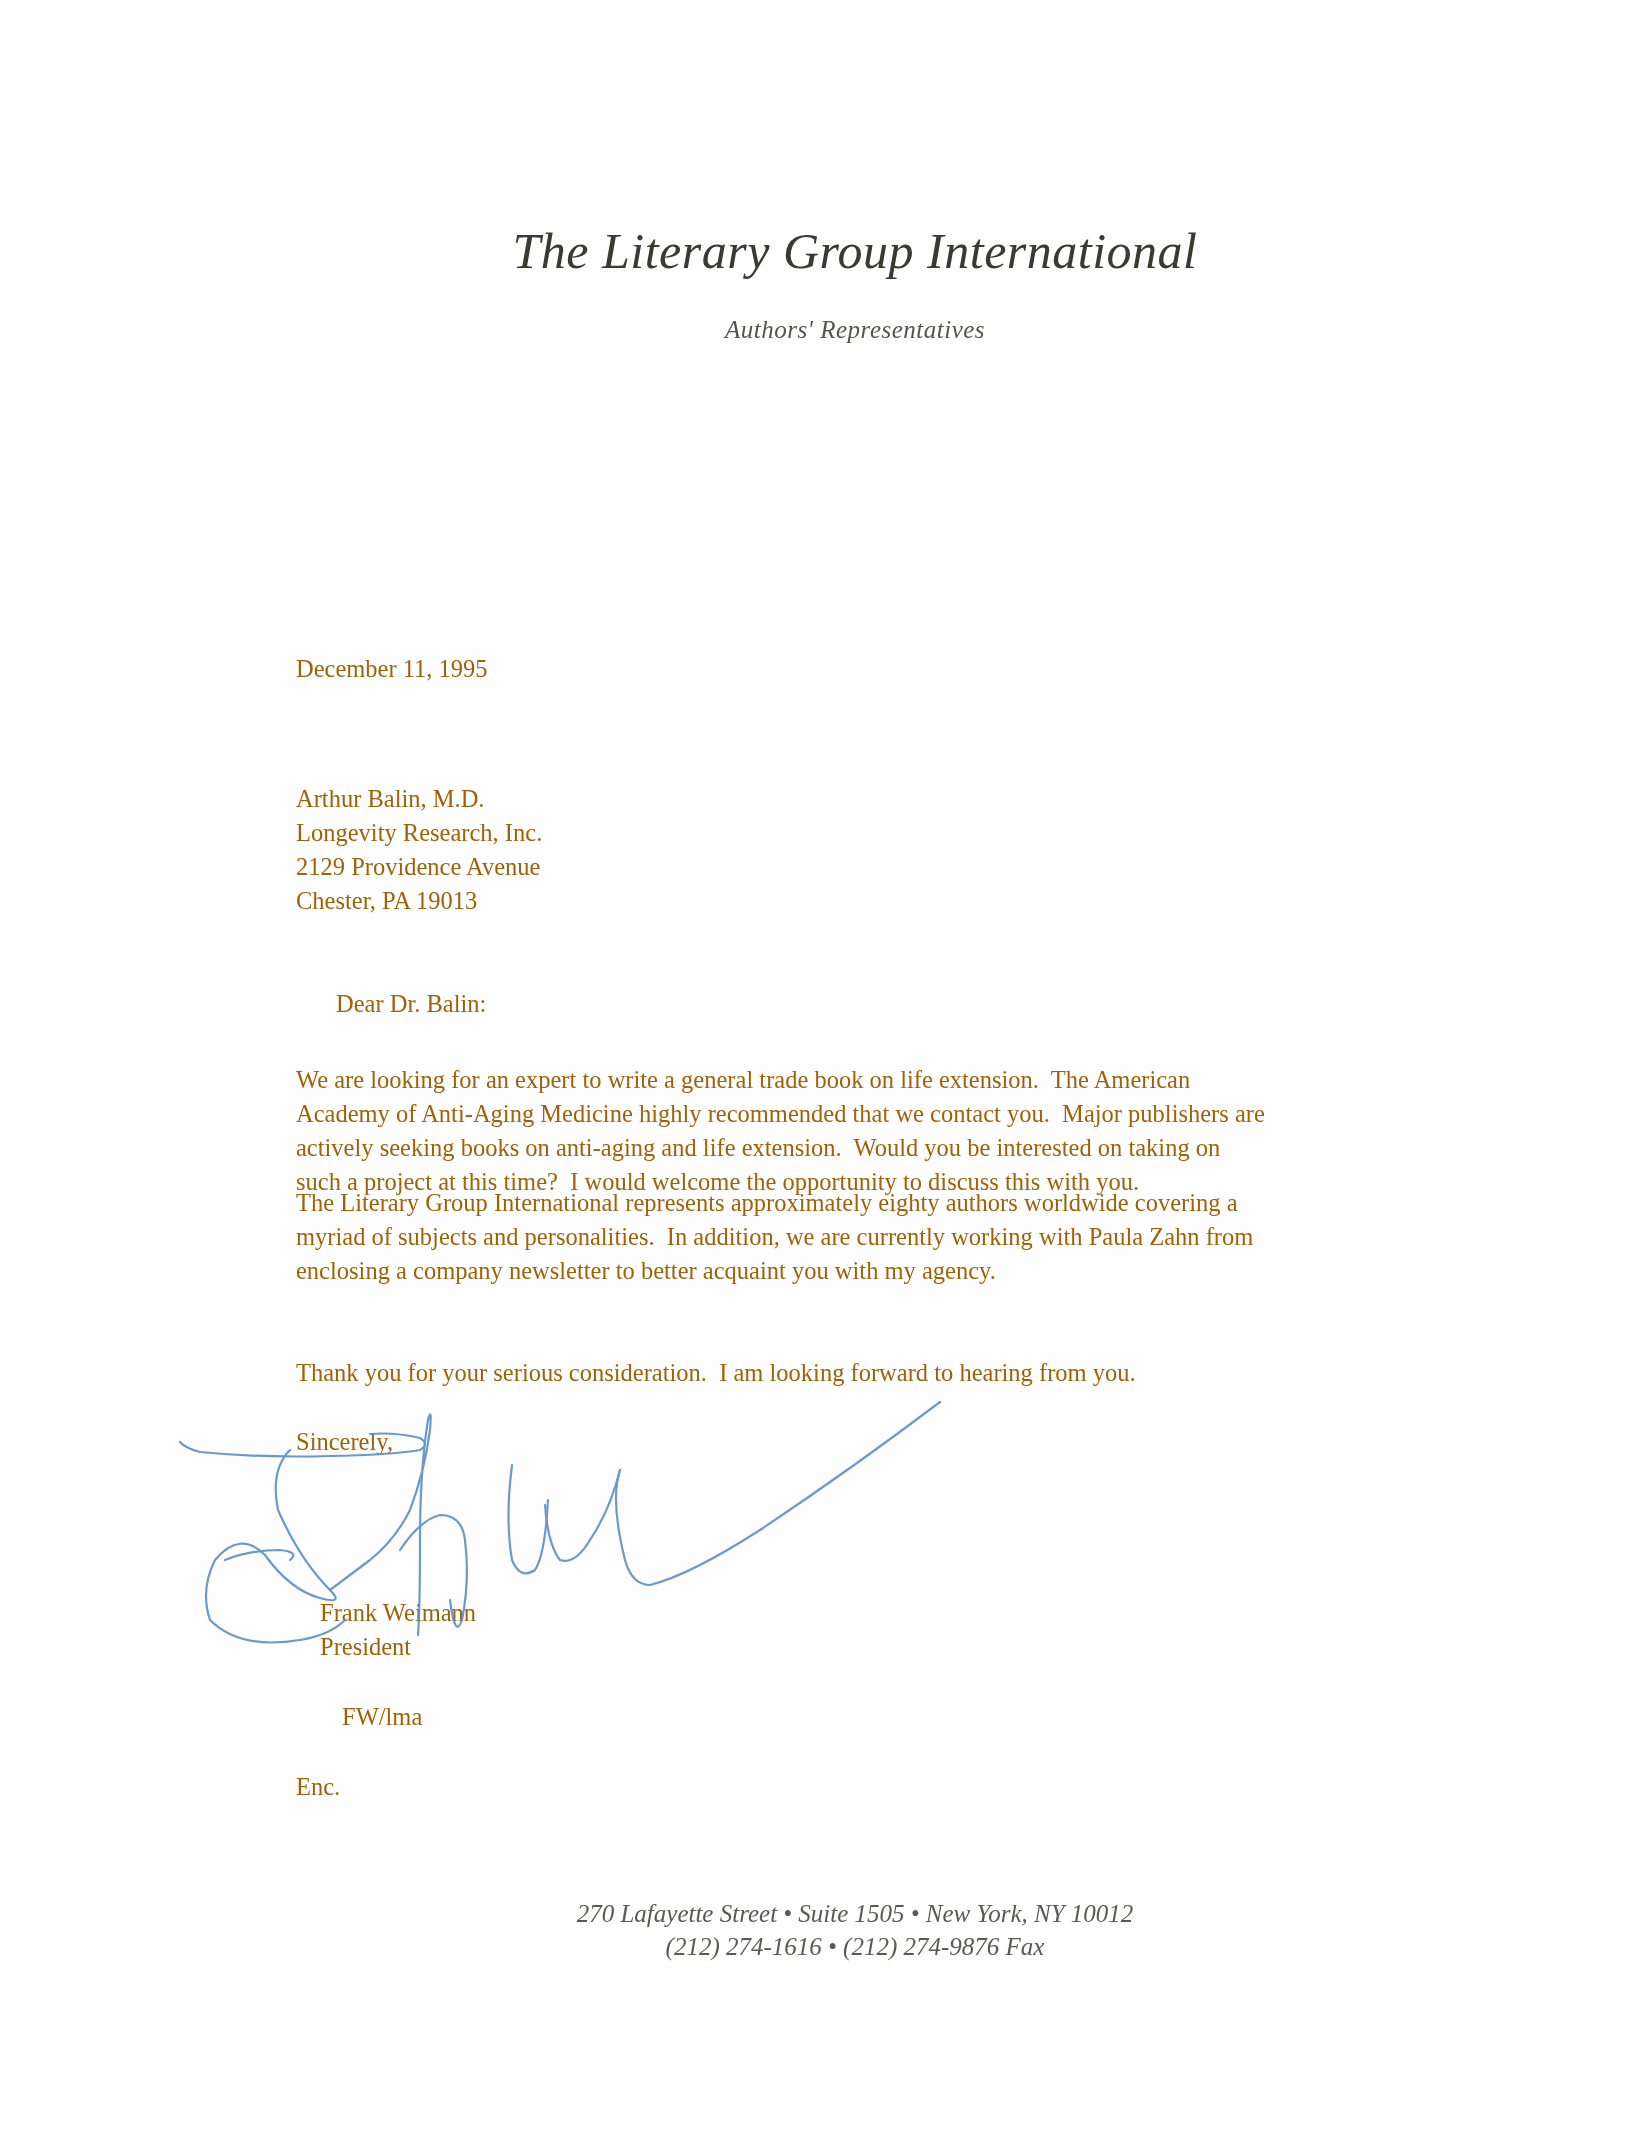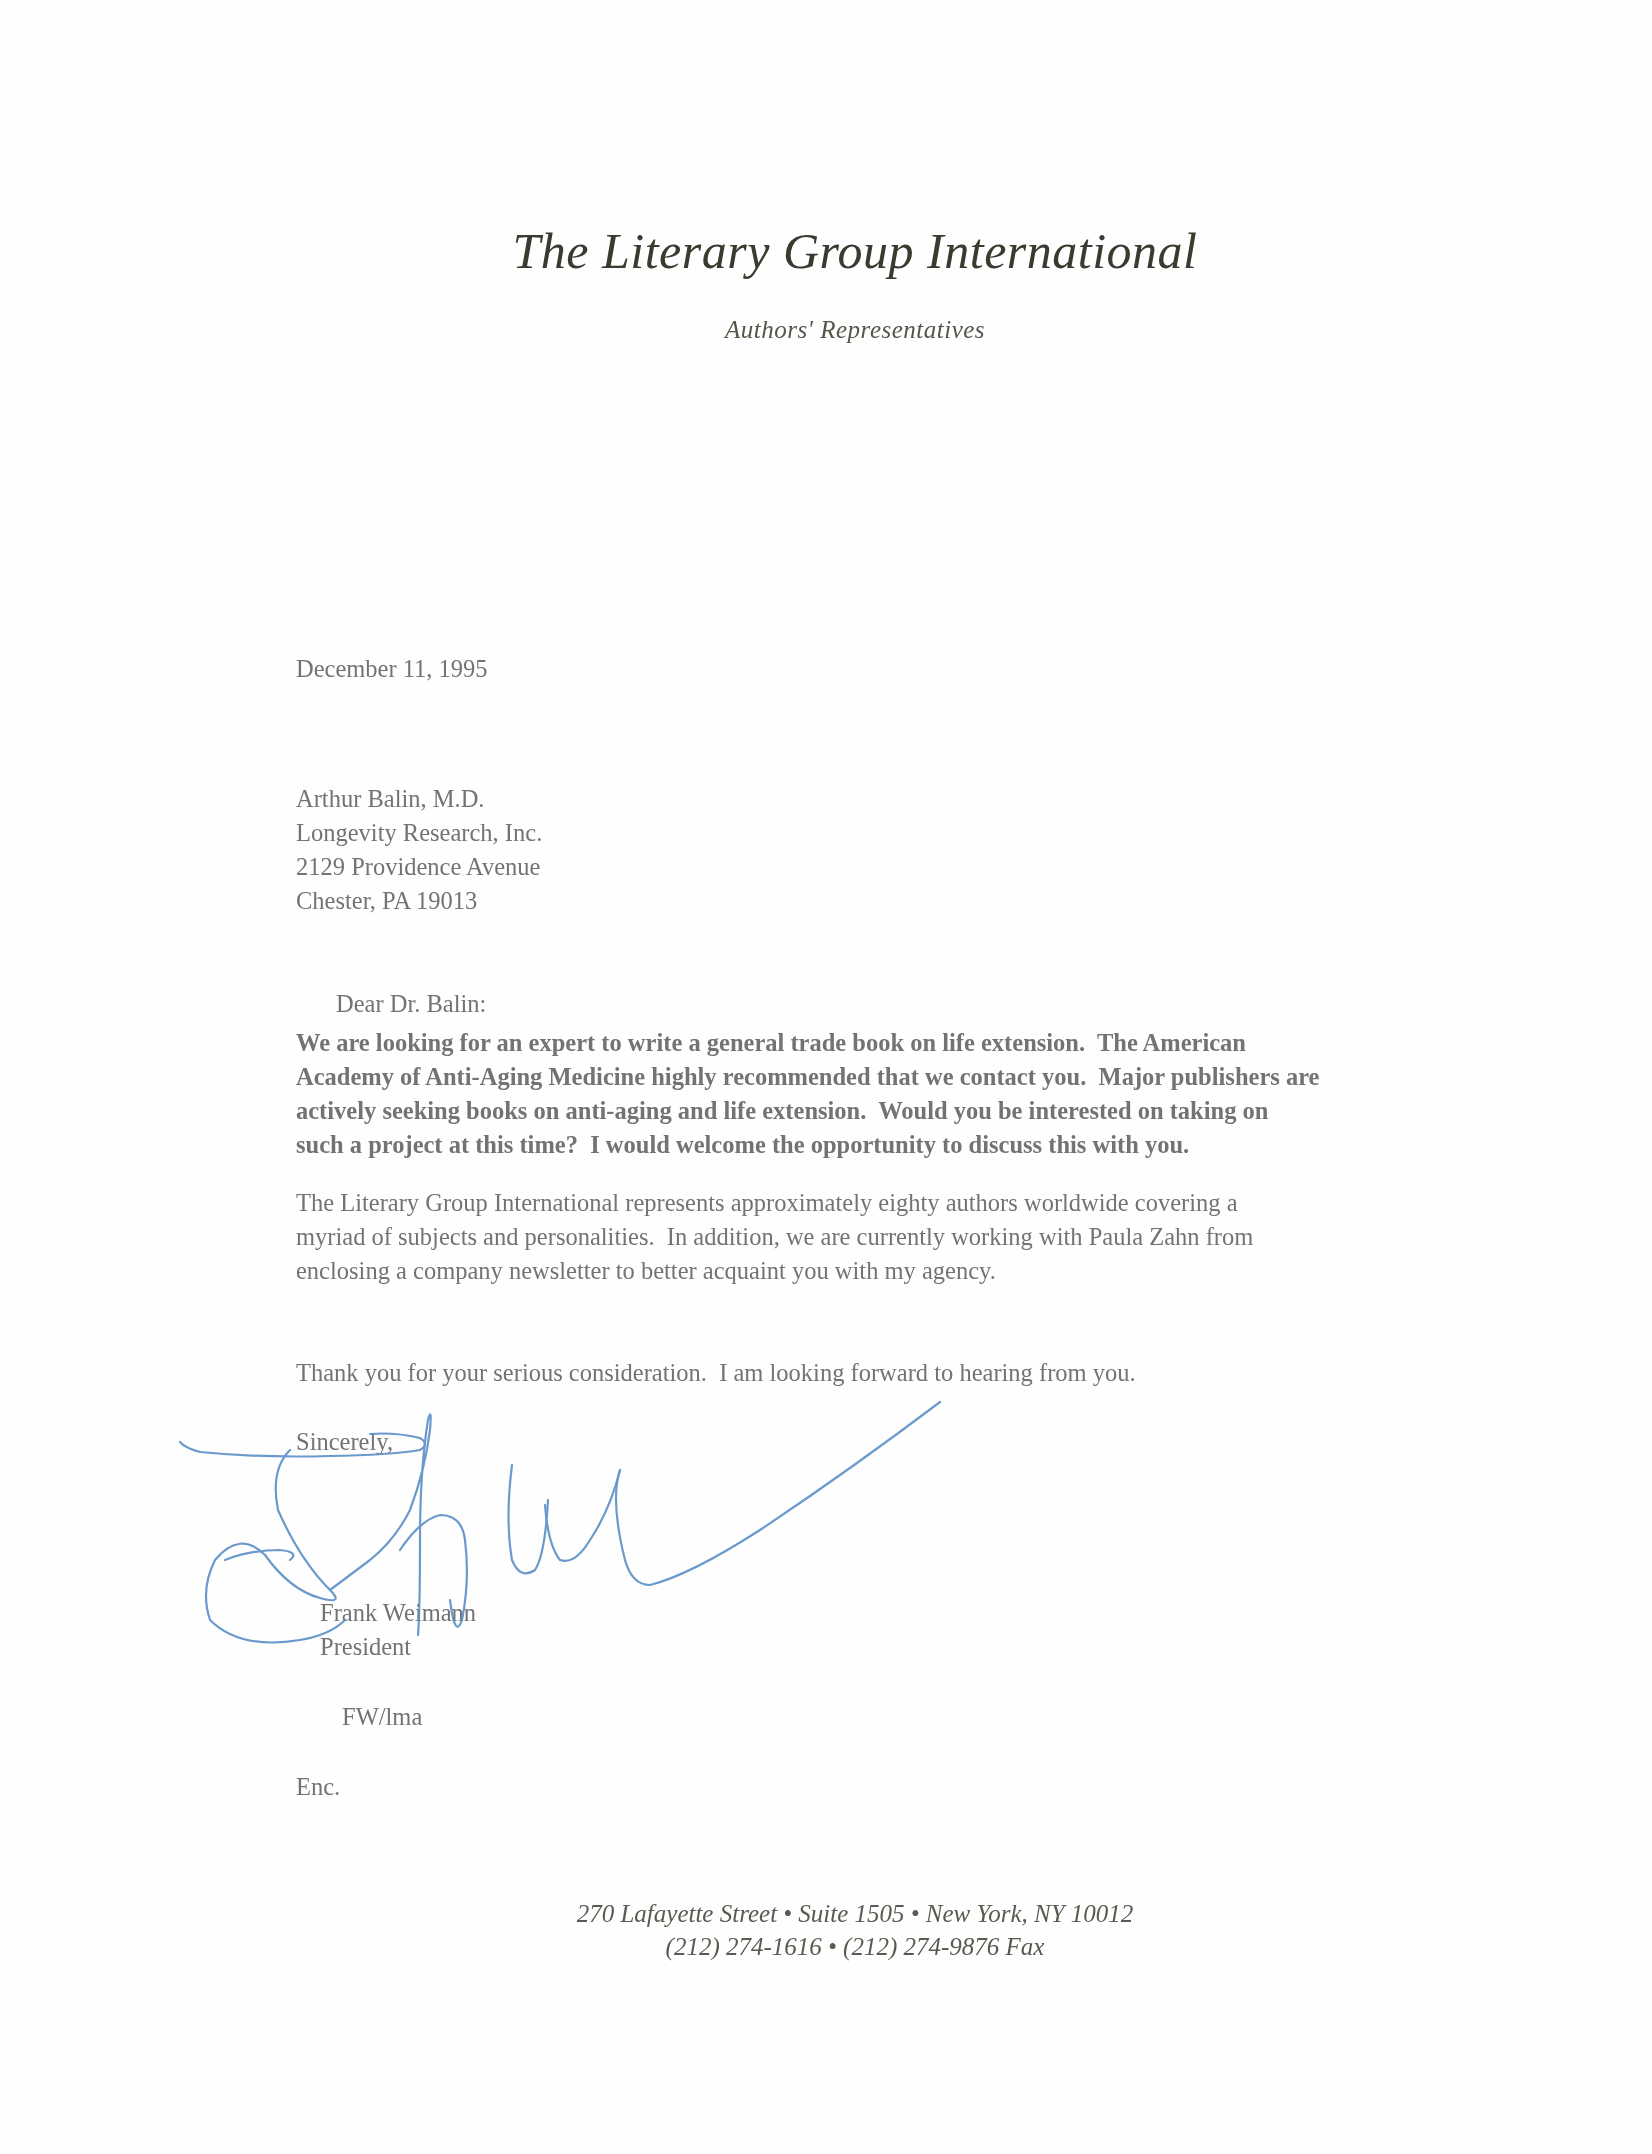--- a/index.html
+++ b/index.html
@@ -8,21 +8,21 @@
   .serif { font-family: "Liberation Serif", "DejaVu Serif", serif; }
   .letterhead-title {
     position: absolute; left: 0; width: 1710px; top: 222px; text-align: center;
     font-style: italic; font-size: 50px; color: #3a3a30; letter-spacing: 0.5px;
   }
   .letterhead-sub {
     position: absolute; left: 0; width: 1710px; top: 316px; text-align: center;
     font-style: italic; font-size: 25px; color: #55554a; letter-spacing: 0.5px;
   }
   .block { position: absolute; left: 296px; }
-  .line { display: block; font-size: 24.5px; color: #737373; line-height: 34px; white-space: pre; }
+  .line { display: block; font-size: 24.5px; color: #a16207; line-height: 34px; white-space: pre; }
   .footer {
     position: absolute; left: 0; width: 1710px; text-align: center; font-style: italic;
     font-size: 25px; color: #5a5a50; line-height: 33px;
   }
   .signature { position: absolute; left: 0; top: 0; width: 1652px; height: 2154px; pointer-events: none; }
 </style>
 </head>
 <body>
 
 <div class="page serif">
@@ -38,21 +38,21 @@
     <span class="line">Arthur Balin, M.D.</span>
     <span class="line">Longevity Research, Inc.</span>
     <span class="line">2129 Providence Avenue</span>
     <span class="line">Chester, PA 19013</span>
   </div>
 
   <div class="block" style="top:987px;margin-left:40px;">
     <span class="line">Dear Dr. Balin:</span>
   </div>
 
-  <div class="block" style="top:1026px;font-weight:bold;">
+  <div class="block" style="top:1063px;">
     <span class="line">We are looking for an expert to write a general trade book on life extension.  The American</span>
     <span class="line">Academy of Anti-Aging Medicine highly recommended that we contact you.  Major publishers are</span>
     <span class="line">actively seeking books on anti-aging and life extension.  Would you be interested on taking on</span>
     <span class="line">such a project at this time?  I would welcome the opportunity to discuss this with you.</span>
   </div>
 
   <div class="block" style="top:1186px;">
     <span class="line">The Literary Group International represents approximately eighty authors worldwide covering a</span>
     <span class="line">myriad of subjects and personalities.  In addition, we are currently working with Paula Zahn from</span>
     <span class="line">enclosing a company newsletter to better acquaint you with my agency.</span>

